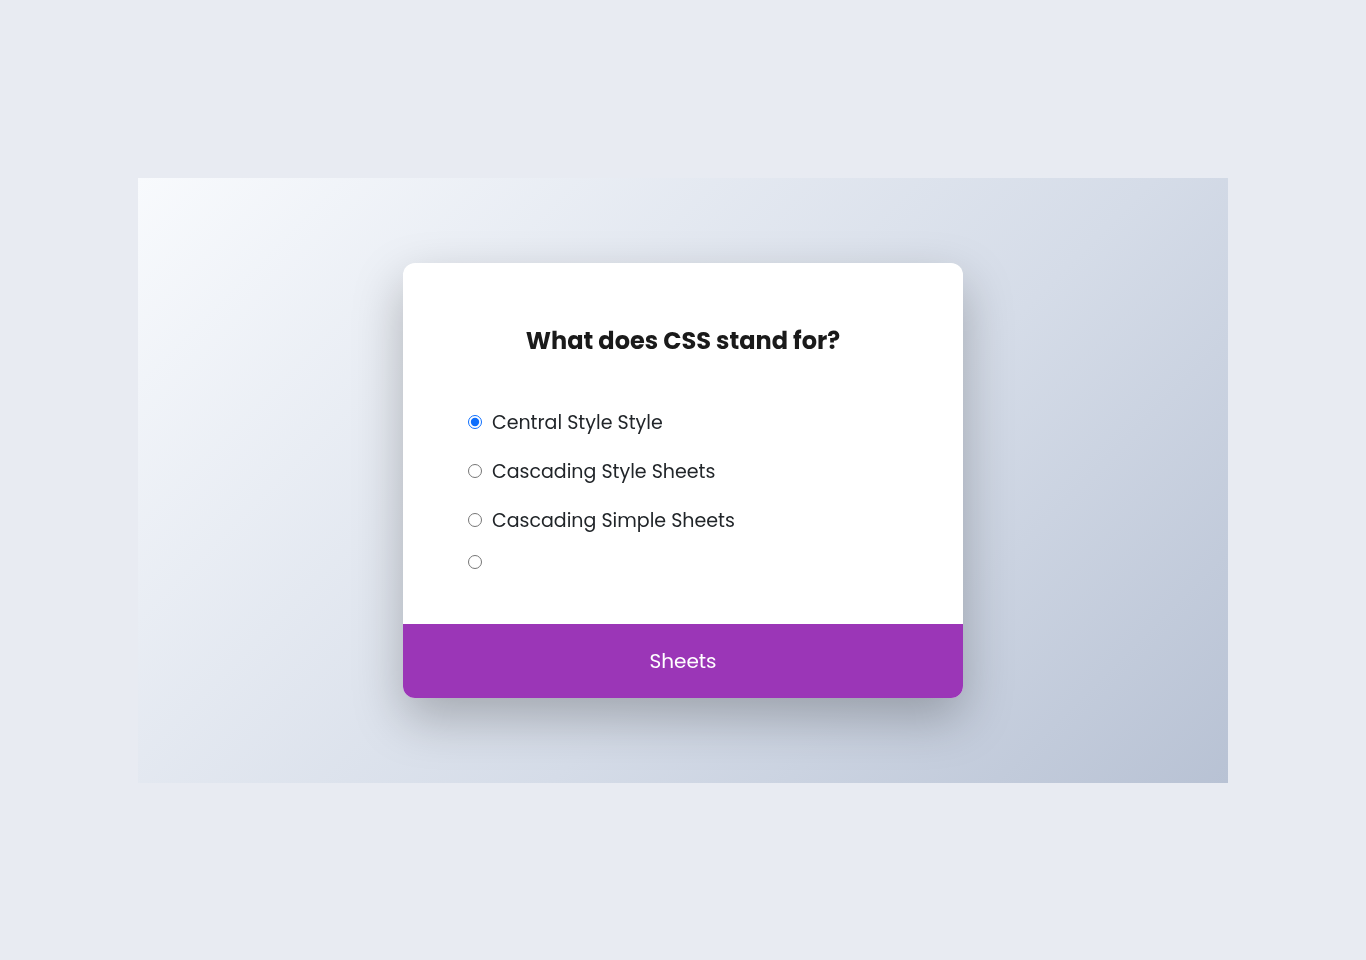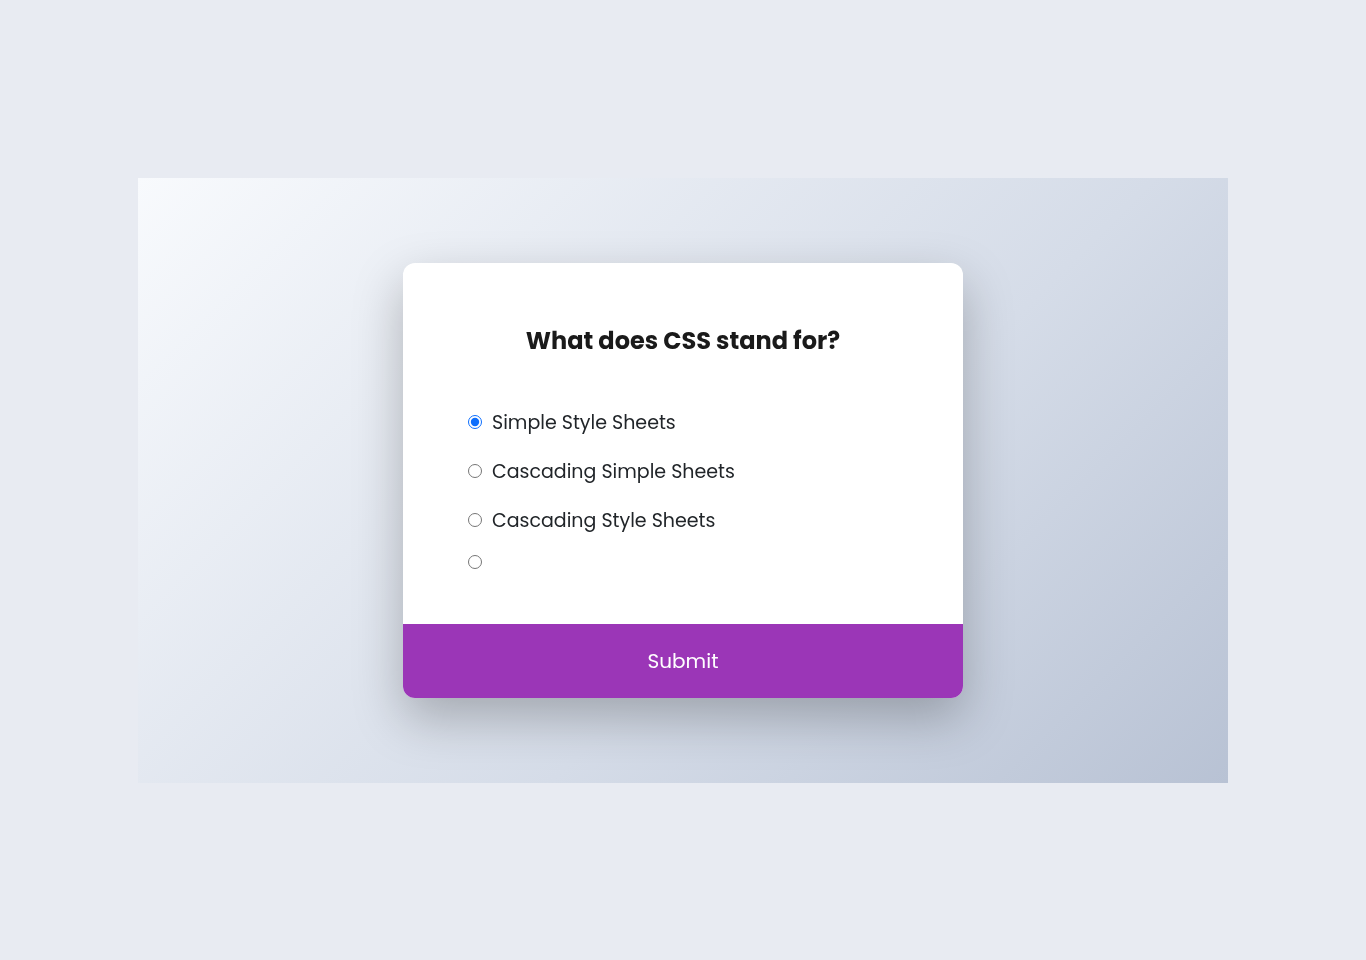--- a/index.html
+++ b/index.html
@@ -83,30 +83,30 @@
 </head>
 <body>
 
 <div class="stage">
   <div class="card">
     <div class="card-body">
       <h2 class="question">What does CSS stand for?</h2>
       <div class="options">
         <label class="option">
           <input type="radio" name="answer" checked="" style="">
-          <span class="option-label">Simple Style Sheets</span>
+          <span class="option-label">Central Style Style</span>
+        </label>
+        <label class="option">
+          <input type="radio" name="answer" style="">
+          <span class="option-label">Cascading Style Sheets</span>
         </label>
         <label class="option">
           <input type="radio" name="answer" style="">
           <span class="option-label">Cascading Simple Sheets</span>
         </label>
         <label class="option">
           <input type="radio" name="answer" style="">
-          <span class="option-label">Cascading Style Sheets</span>
-        </label>
-        <label class="option">
-          <input type="radio" name="answer" style="">
         </label>
       </div>
     </div>
-    <button class="submit-btn">Submit</button>
+    <button class="submit-btn">Sheets</button>
   </div>
 </div>
 
 </body></html>

